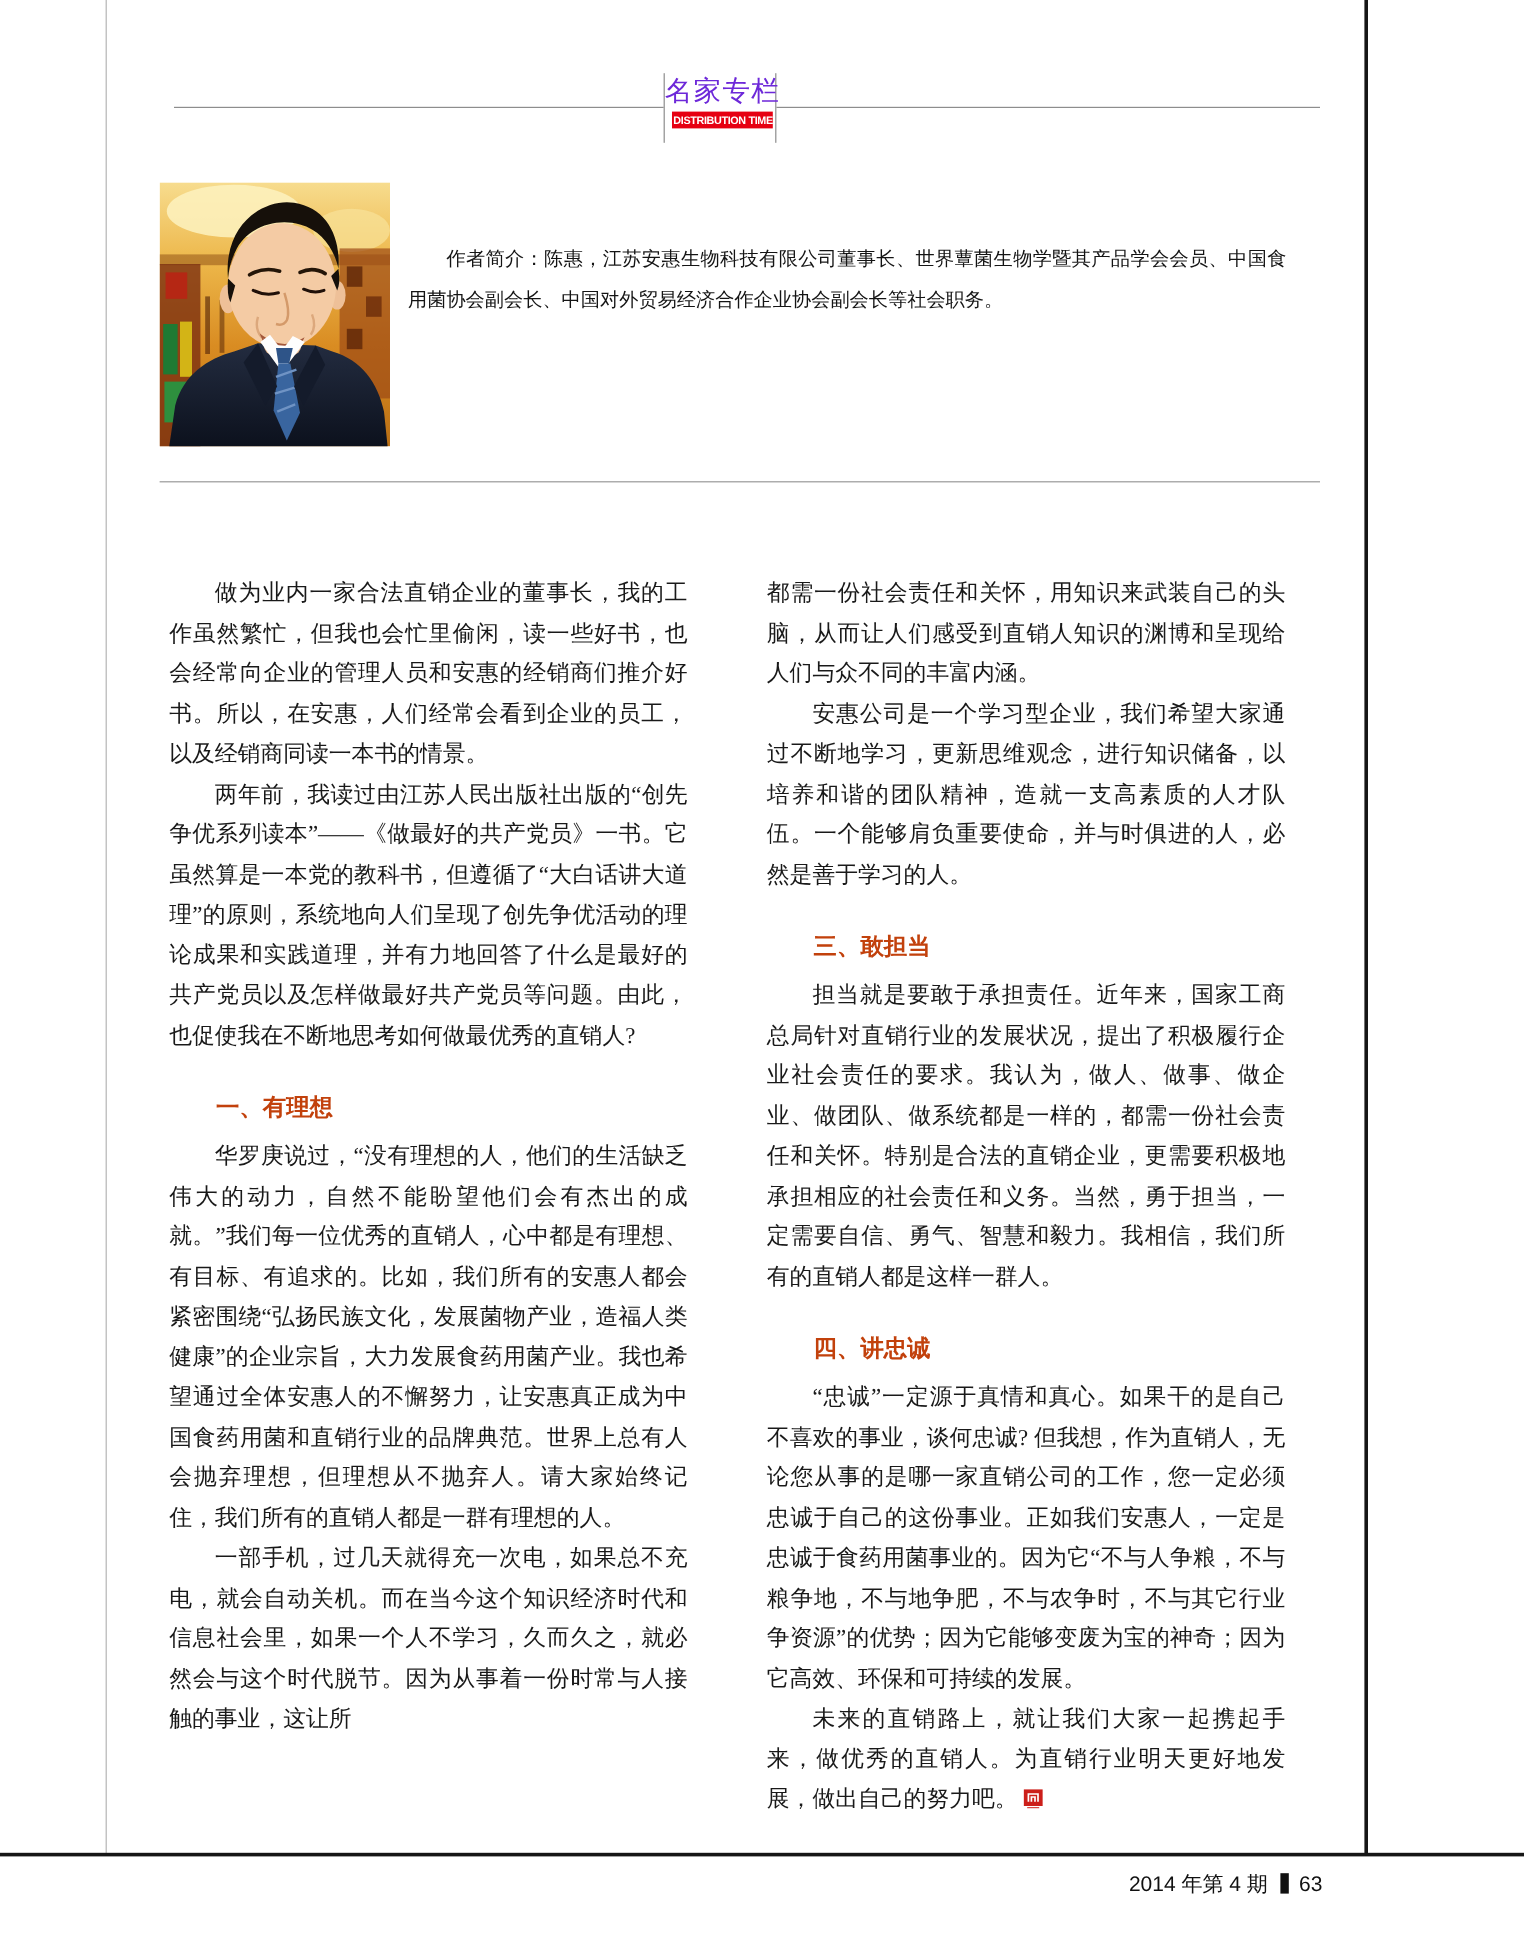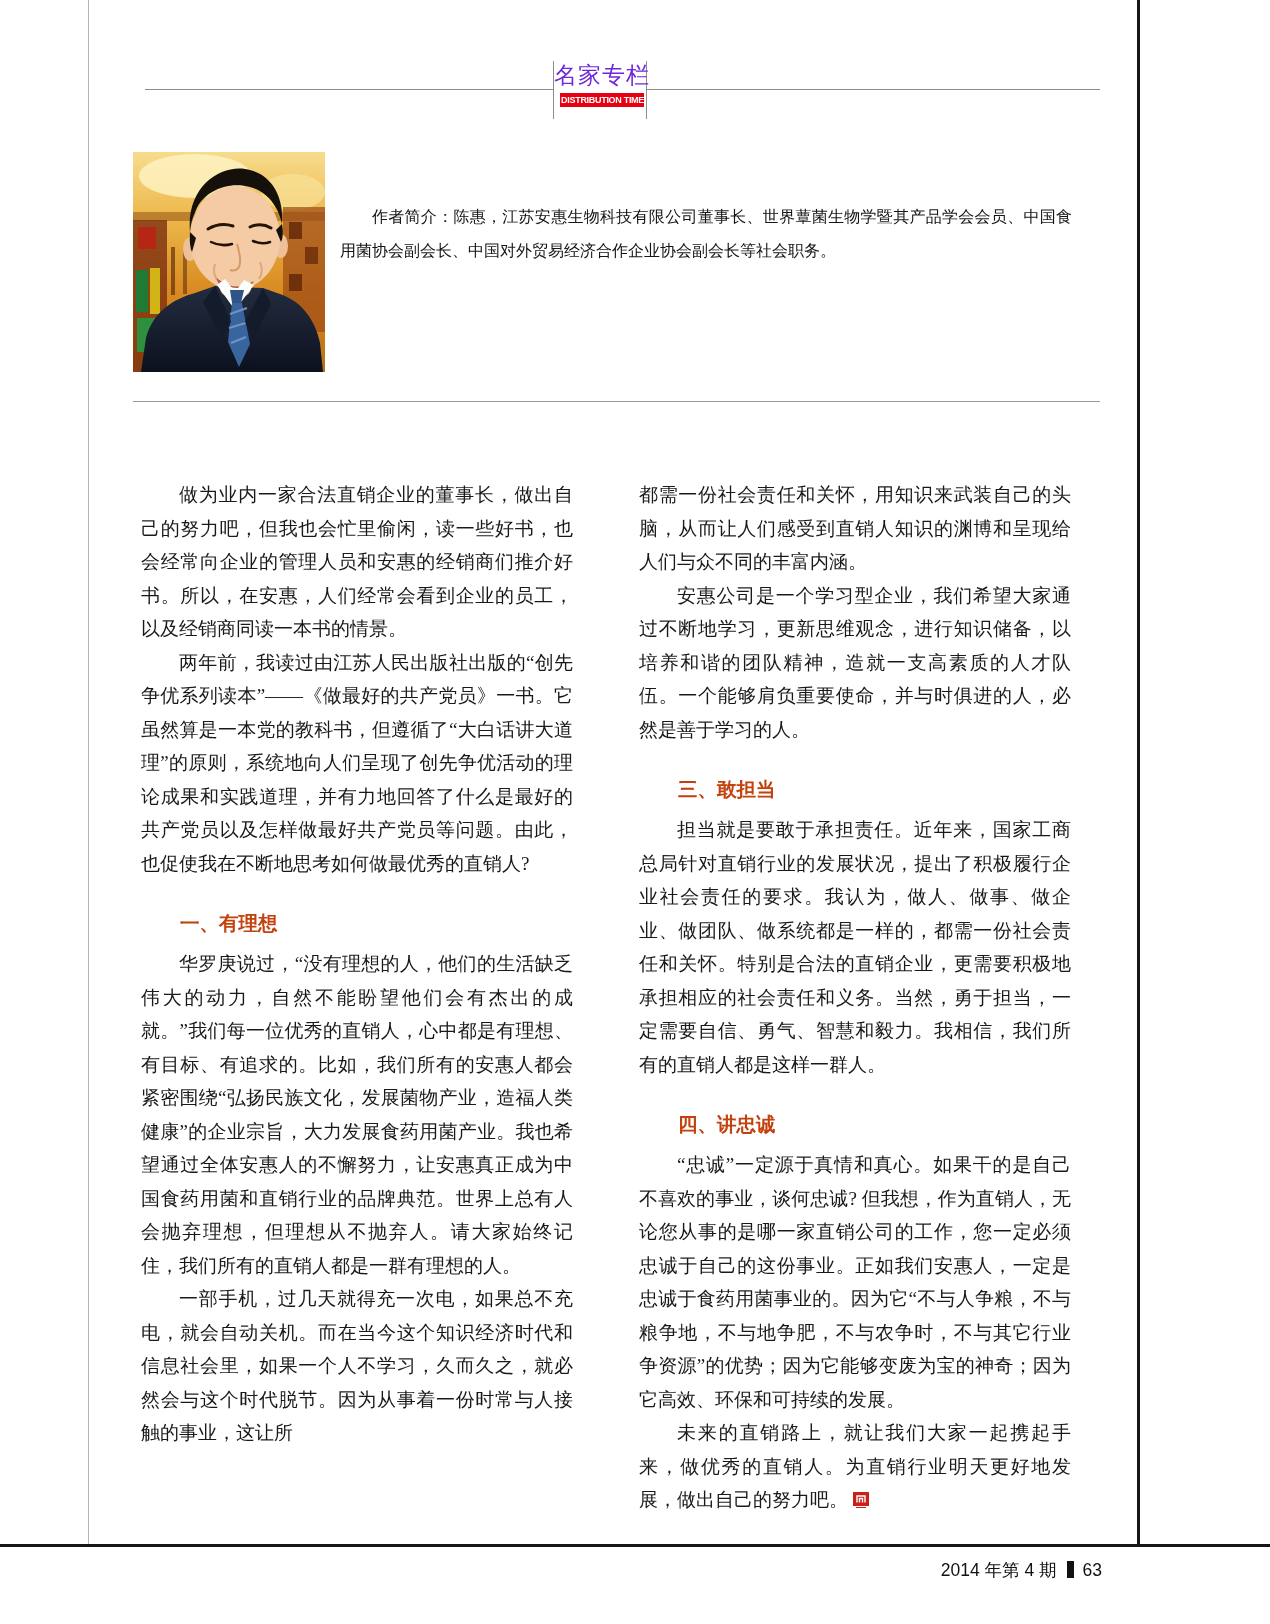--- a/index.html
+++ b/index.html
@@ -139,21 +139,21 @@
       <path d="M82,134 L98,170 L88,186 L70,150 Z" fill="#141b2b"></path>
       <path d="M130,136 L112,170 L120,186 L138,152 Z" fill="#141b2b"></path>
     </g>
   </svg>
 
   <div class="abs author-intro">作者简介：陈惠，江苏安惠生物科技有限公司董事长、世界蕈菌生物学暨其产品学会会员、中国食用菌协会副会长、中国对外贸易经济合作企业协会副会长等社会职务。</div>
 
   <div class="abs title-rule"></div>
 
   <div class="abs col col-left">
-    <p>做为业内一家合法直销企业的董事长，做出自己的努力吧，但我也会忙里偷闲，读一些好书，也会经常向企业的管理人员和安惠的经销商们推介好书。所以，在安惠，人们经常会看到企业的员工，以及经销商同读一本书的情景。</p>
+    <p>做为业内一家合法直销企业的董事长，我的工作虽然繁忙，但我也会忙里偷闲，读一些好书，也会经常向企业的管理人员和安惠的经销商们推介好书。所以，在安惠，人们经常会看到企业的员工，以及经销商同读一本书的情景。</p>
     <p>两年前，我读过由江苏人民出版社出版的“创先争优系列读本”——《做最好的共产党员》一书。它虽然算是一本党的教科书，但遵循了“大白话讲大道理”的原则，系统地向人们呈现了创先争优活动的理论成果和实践道理，并有力地回答了什么是最好的共产党员以及怎样做最好共产党员等问题。由此，也促使我在不断地思考如何做最优秀的直销人?</p>
     <div class="sec-heading">一、有理想</div>
     <p>华罗庚说过，“没有理想的人，他们的生活缺乏伟大的动力，自然不能盼望他们会有杰出的成就。”我们每一位优秀的直销人，心中都是有理想、有目标、有追求的。比如，我们所有的安惠人都会紧密围绕“弘扬民族文化，发展菌物产业，造福人类健康”的企业宗旨，大力发展食药用菌产业。我也希望通过全体安惠人的不懈努力，让安惠真正成为中国食药用菌和直销行业的品牌典范。世界上总有人会抛弃理想，但理想从不抛弃人。请大家始终记住，我们所有的直销人都是一群有理想的人。</p>
     <p>一部手机，过几天就得充一次电，如果总不充电，就会自动关机。而在当今这个知识经济时代和信息社会里，如果一个人不学习，久而久之，就必然会与这个时代脱节。因为从事着一份时常与人接触的事业，这让所</p>
   </div>
 
   <div class="abs col col-right">
     <p class="no-indent">都需一份社会责任和关怀，用知识来武装自己的头脑，从而让人们感受到直销人知识的渊博和呈现给人们与众不同的丰富内涵。</p>
     <p>安惠公司是一个学习型企业，我们希望大家通过不断地学习，更新思维观念，进行知识储备，以培养和谐的团队精神，造就一支高素质的人才队伍。一个能够肩负重要使命，并与时俱进的人，必然是善于学习的人。</p>
     <div class="sec-heading">三、敢担当</div>

